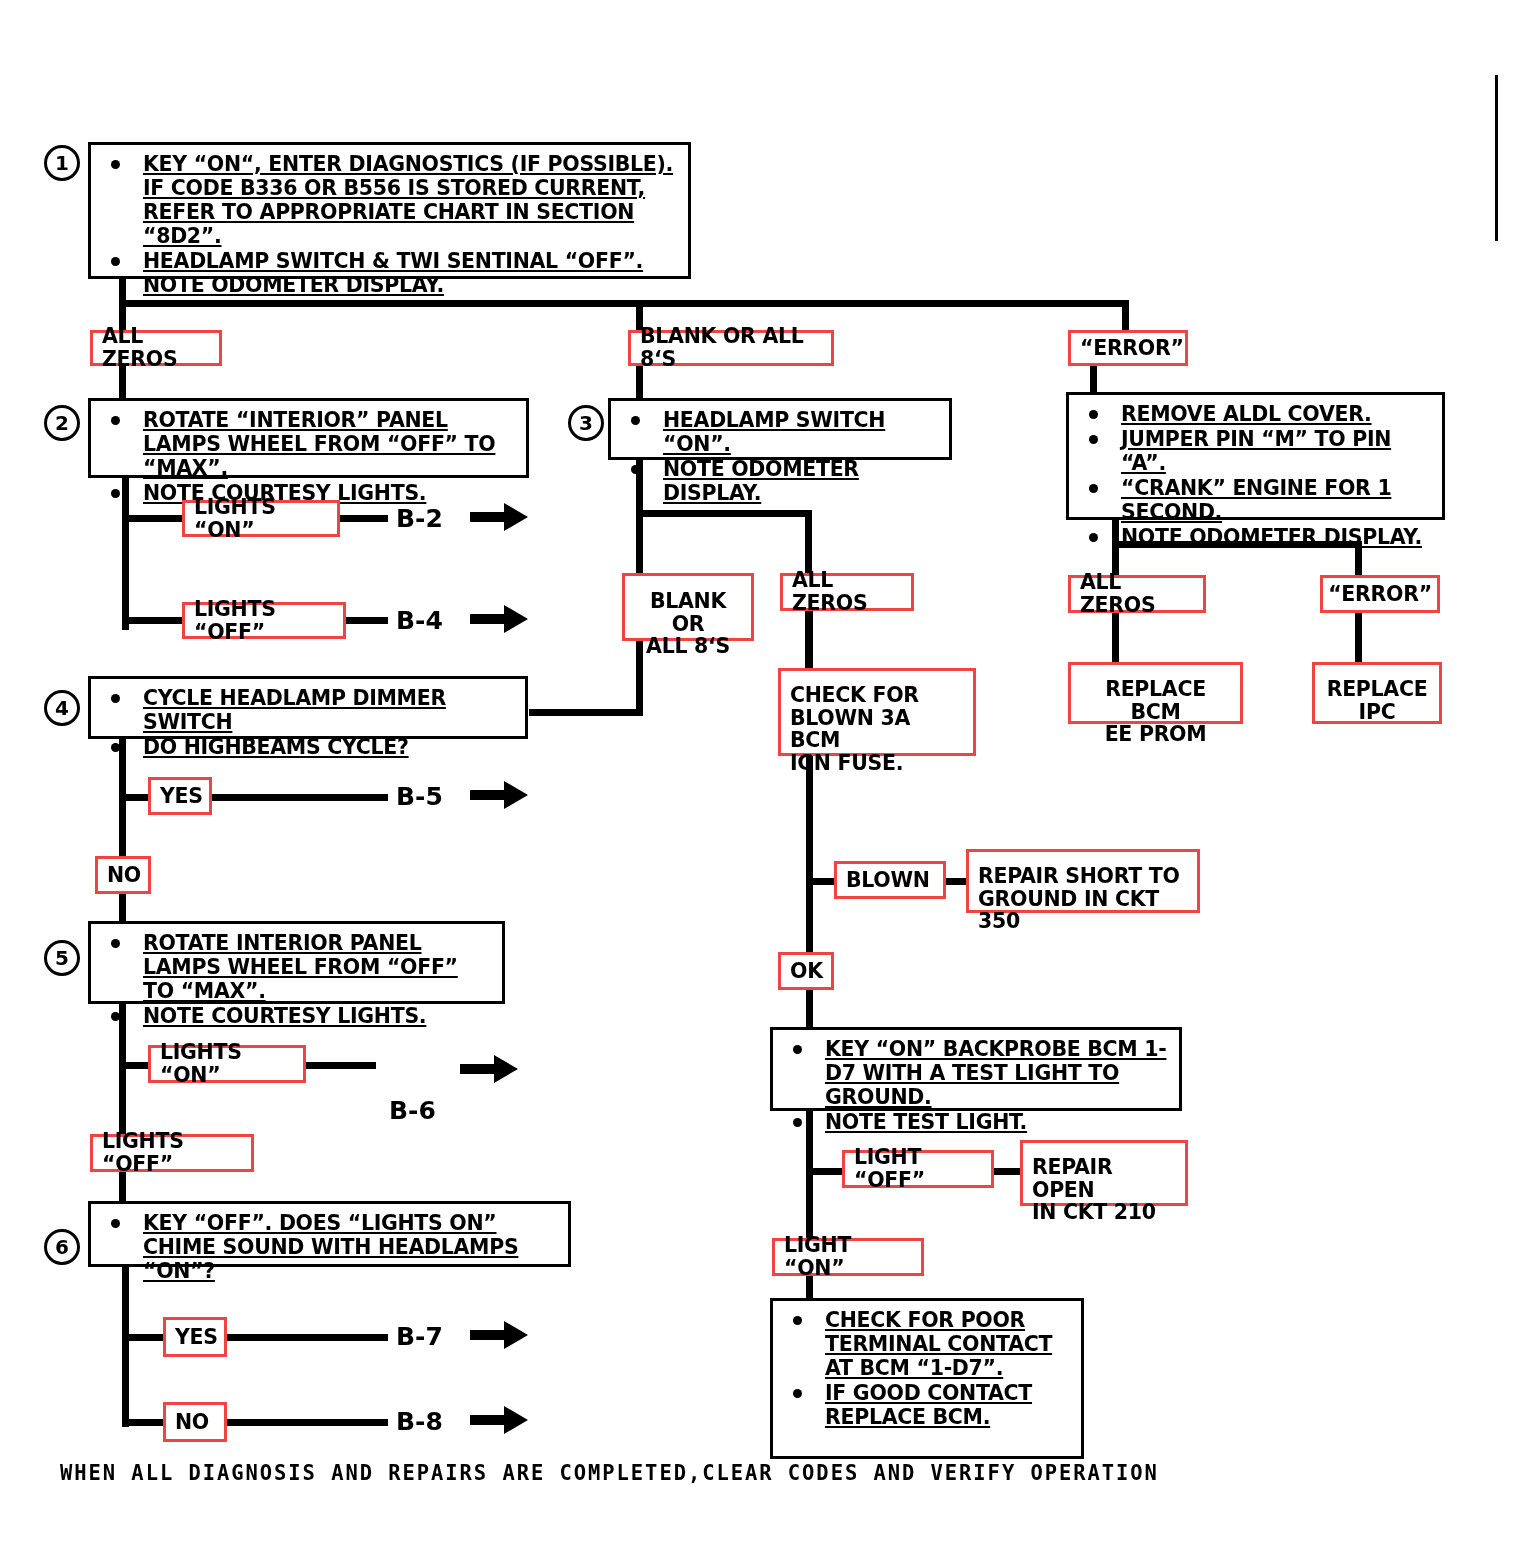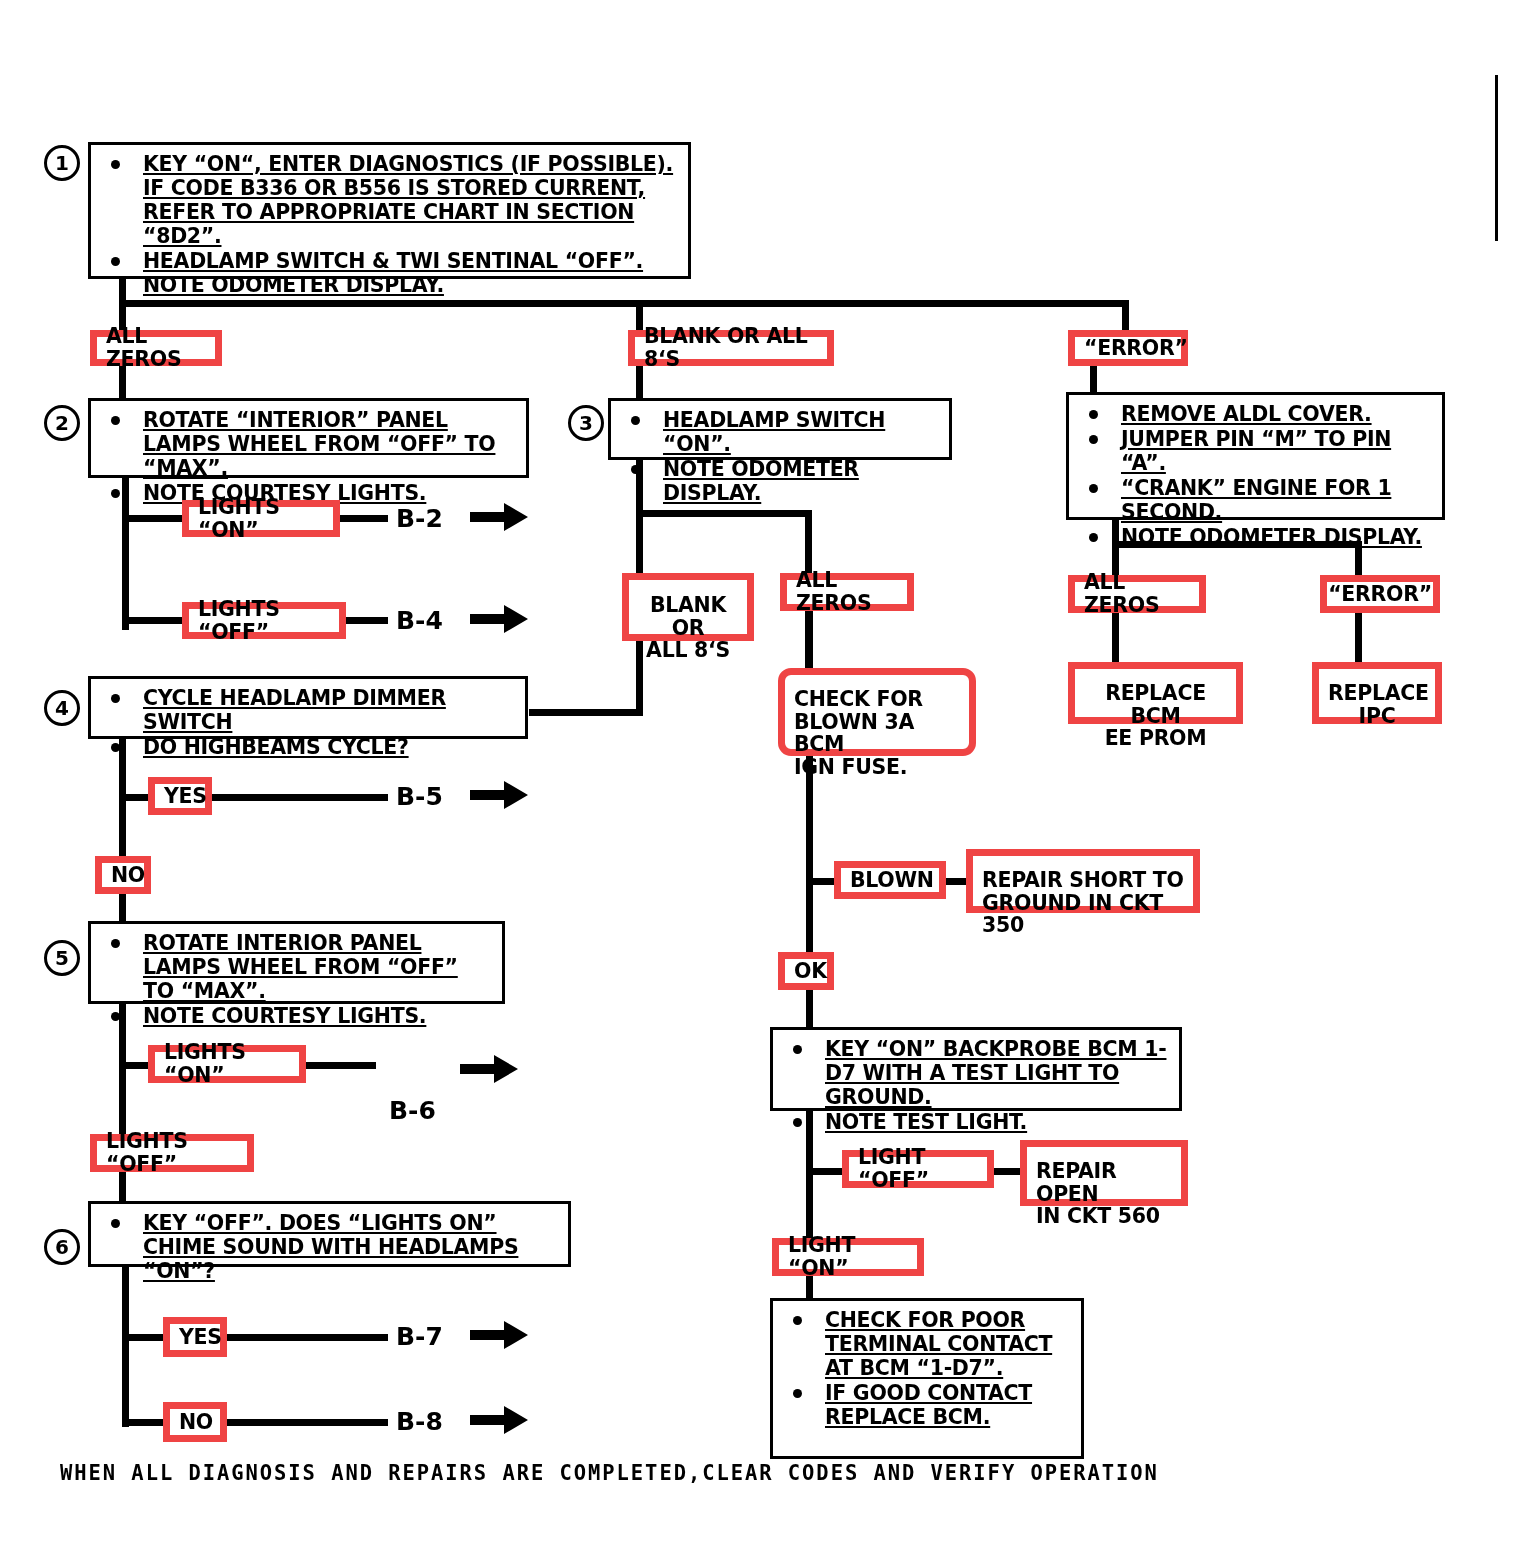--- a/index.html
+++ b/index.html
@@ -47,21 +47,21 @@
     left: 10px;
     top: 8px;
     width: 9px; height: 9px;
     background: #000;
     border-radius: 50%;
   }
   
   .label-box {
     position: absolute;
     box-sizing: border-box;
-    border: 7px solid #ef4444;
+    border: 3px solid #ef4444;
     background: #fff;
     display: flex;
     align-items: center;
     justify-content: flex-start;
     font-weight: bold;
     font-size: 20.5px;
     letter-spacing: -0.3px;
     line-height: 1.1;
     color: #000;
     padding: 0 9px;
@@ -241,21 +241,21 @@
 
   <div class="label-box multiline center" style="left:1068px; top:662px; width:175px; height:62px; text-align:center;">
     <div>REPLACE BCM</div>
     <div>EE PROM</div>
   </div>
   <div class="label-box multiline center" style="left:1312px; top:662px; width:130px; height:62px; text-align:center;">
     <div>REPLACE</div>
     <div>IPC</div>
   </div>
 
-  <div class="label-box multiline" style="left:778px; top:668px; width:198px; height:88px;border-radius:13px;">
+  <div class="label-box multiline" style="left:778px; top:668px; width:198px; height:88px;">
     <div>CHECK FOR</div>
     <div>BLOWN 3A BCM</div>
     <div>IGN FUSE.</div>
   </div>
 
   <div class="vline" style="left:806px; top:754px; height:210px;"></div>
   <div class="hline" style="left:806px; top:878px; width:34px;"></div>
 
   <div class="label-box" style="left:834px; top:861px; width:112px; height:38px;">BLOWN</div>
   <div class="hline" style="left:944px; top:878px; width:28px;"></div>
@@ -276,21 +276,21 @@
     </div>
   </div>
 
   <div class="vline" style="left:806px; top:1111px; height:162px;"></div>
   <div class="hline" style="left:806px; top:1168px; width:42px;"></div>
 
   <div class="label-box" style="left:842px; top:1150px; width:152px; height:38px;">LIGHT “OFF”</div>
   <div class="hline" style="left:992px; top:1168px; width:32px;"></div>
   <div class="label-box multiline" style="left:1020px; top:1140px; width:168px; height:66px;">
     <div>REPAIR OPEN</div>
-    <div>IN CKT 560</div>
+    <div>IN CKT 210</div>
   </div>
 
   <div class="label-box" style="left:772px; top:1238px; width:152px; height:38px;">LIGHT “ON”</div>
   <div class="vline" style="left:806px; top:1274px; height:30px;"></div>
 
   <div class="box" style="left:770px; top:1298px; width:314px; height:161px;">
     <div class="box-inner">
       <ul class="bullets">
         <li>CHECK FOR POOR TERMINAL CONTACT AT BCM “1-D7”.</li>
         <li>IF GOOD CONTACT REPLACE BCM.</li>

